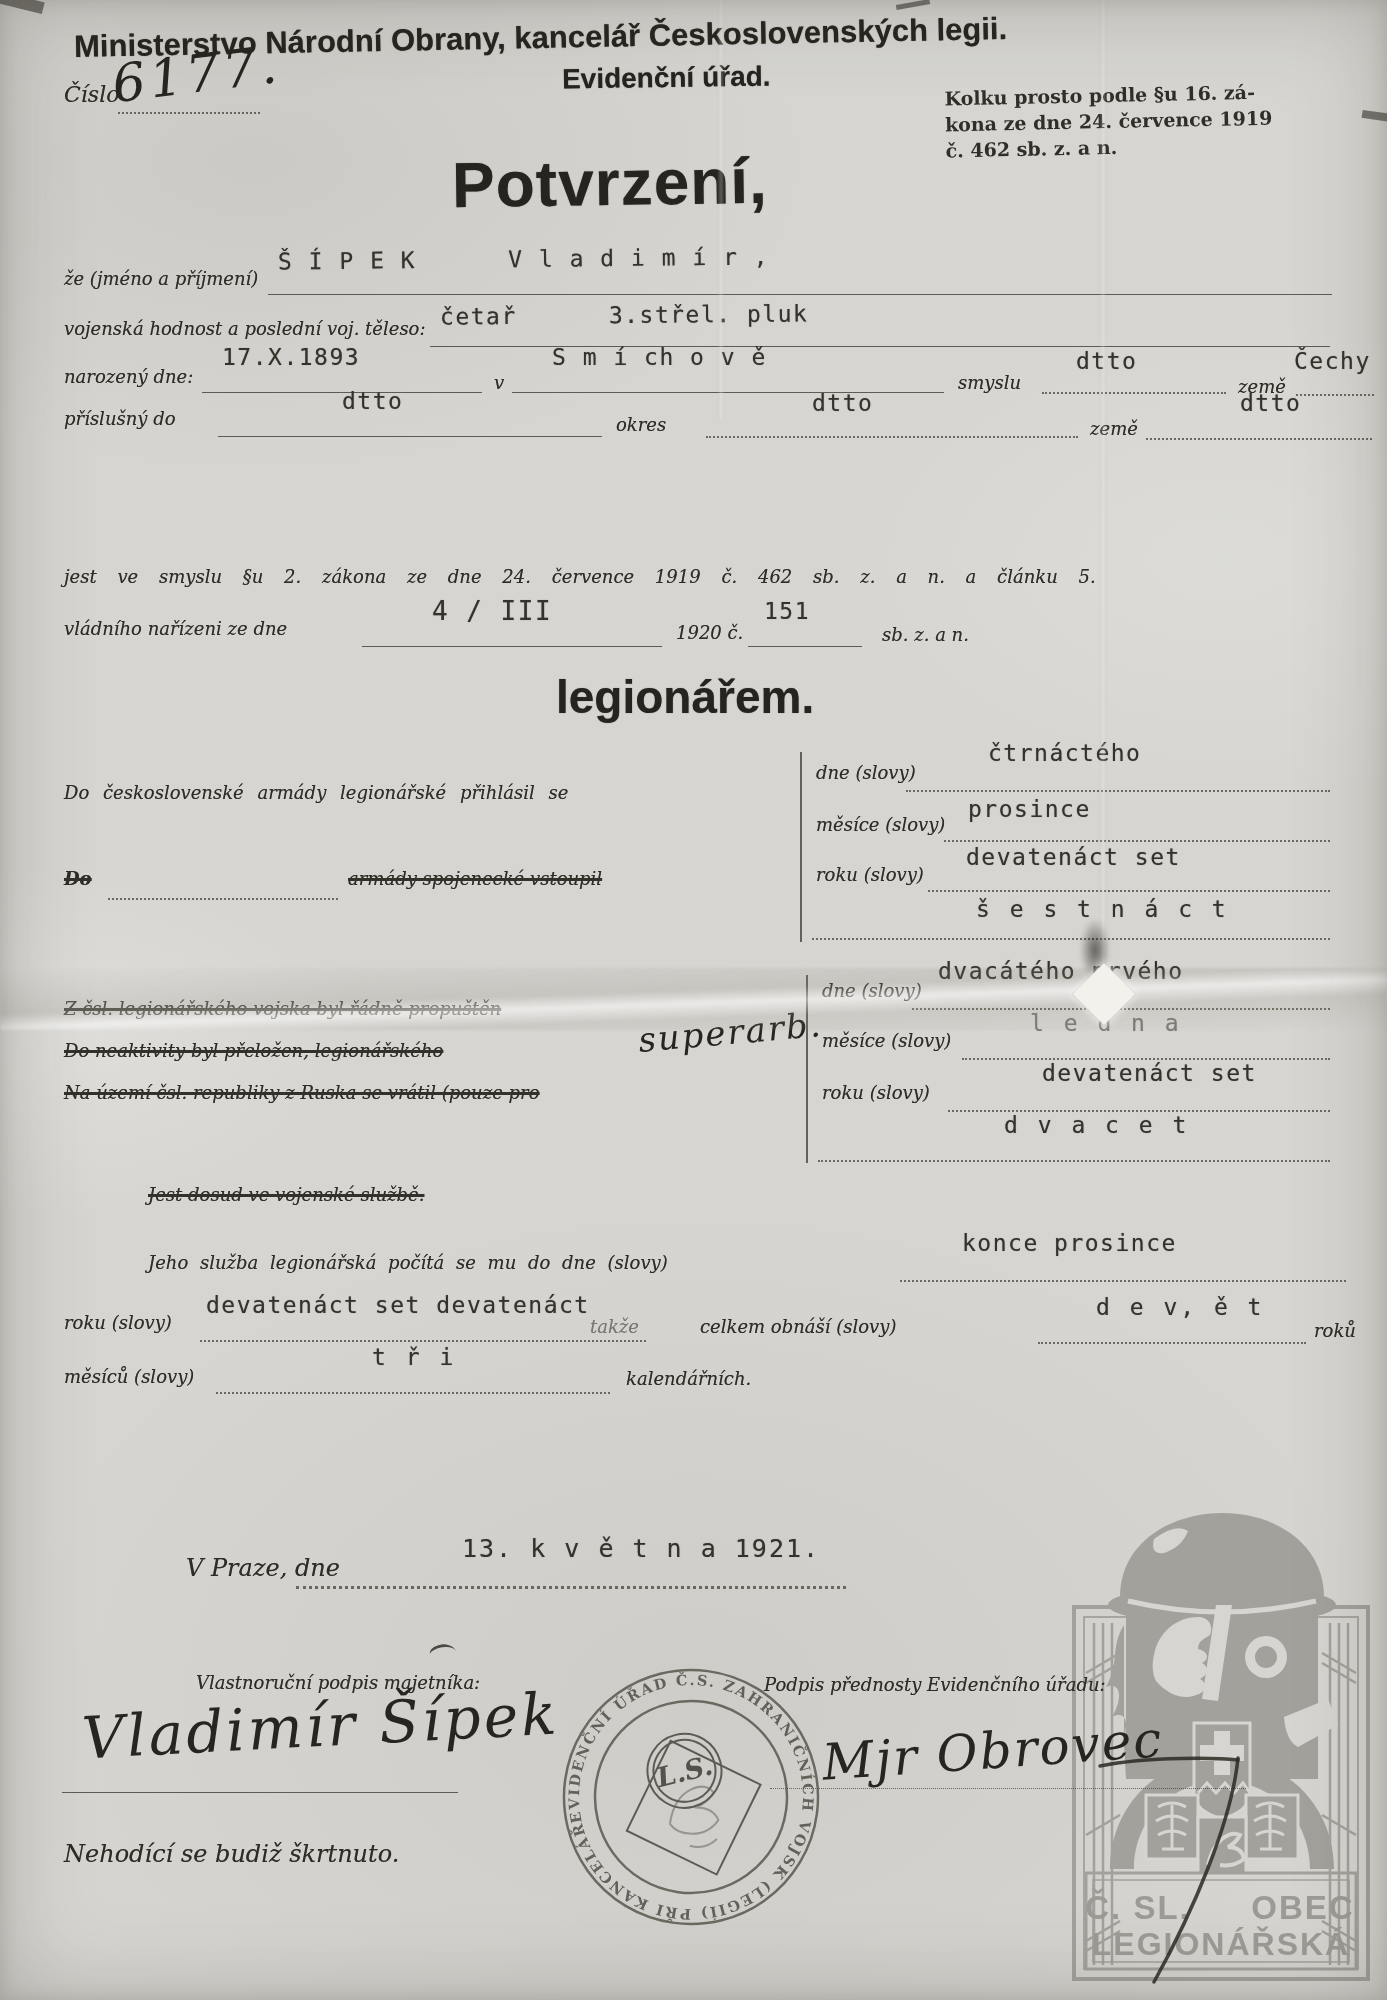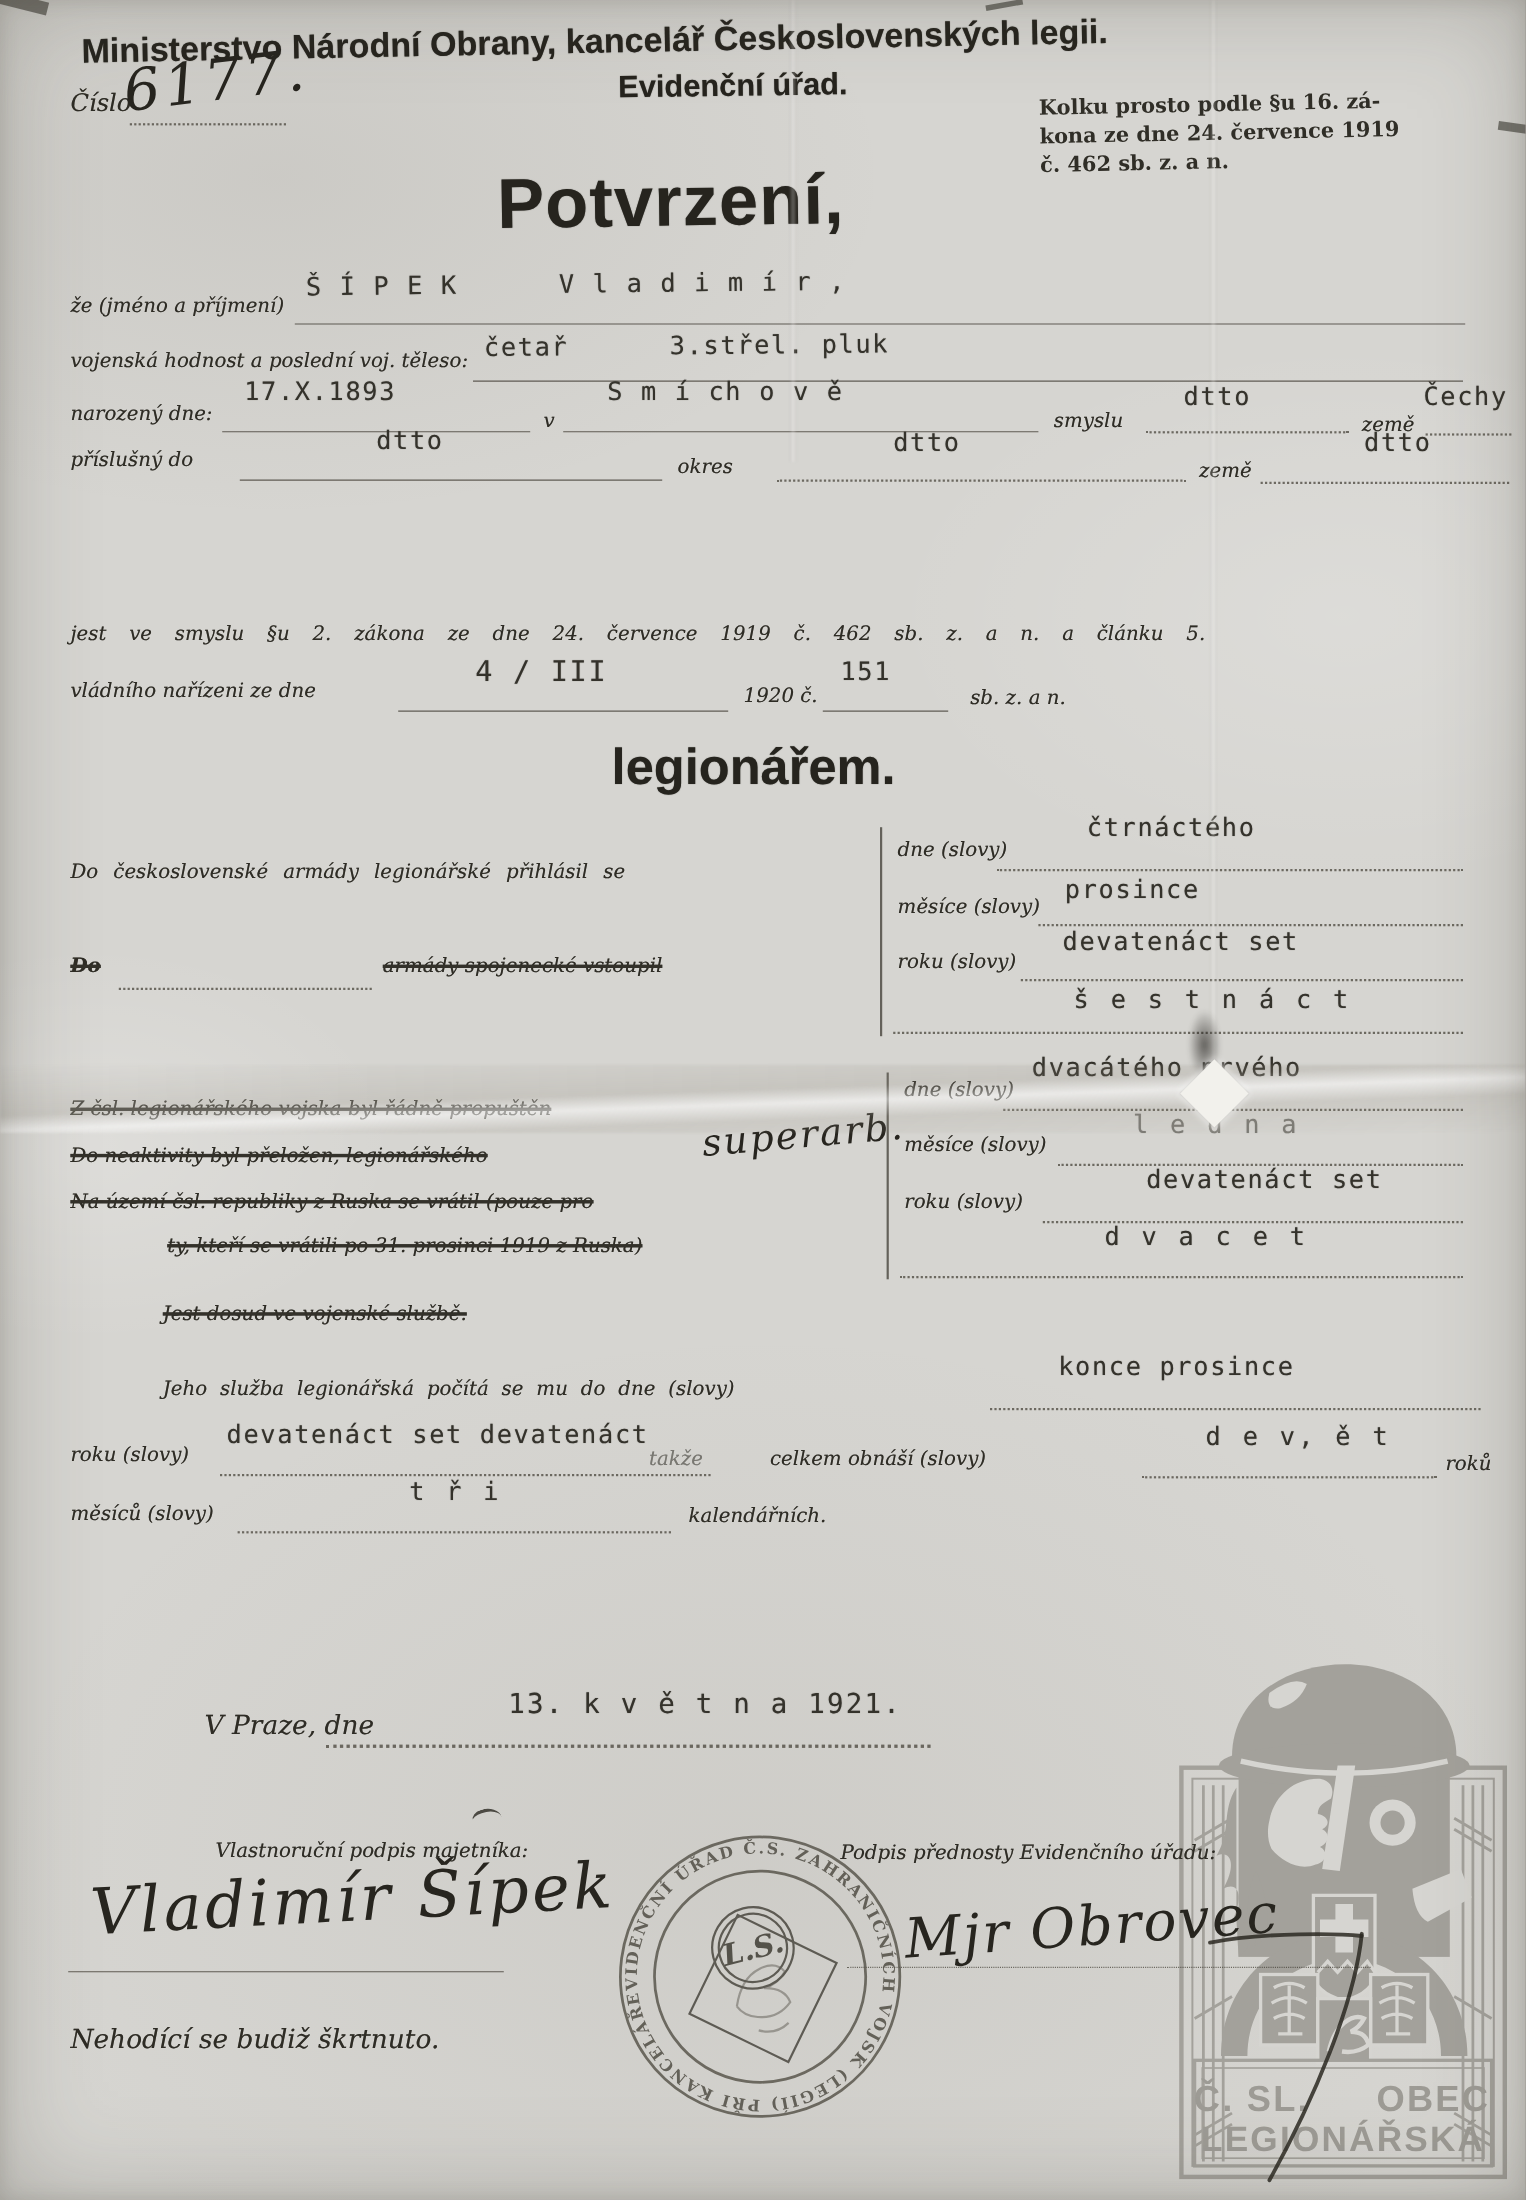--- a/index.html
+++ b/index.html
@@ -135,21 +135,20 @@
   <div class="lbl" style="left:816px;top:864px;">roku (slovy)</div>
   <div class="typed" style="left:966px;top:844px;">devatenáct set</div>
   <div class="rule" style="left:928px;top:890px;width:402px;"></div>
   <div class="typed" style="left:976px;top:896px;letter-spacing:3px;">š e s t n á c t</div>
   <div class="rule" style="left:812px;top:938px;width:518px;"></div>
 
   <div class="lbl struck" style="left:64px;top:998px;opacity:.8;">Z čsl. legionářského vojska byl řádně propuštěn</div>
   <div class="lbl struck" style="left:64px;top:1040px;">Do neaktivity byl přeložen, legionářského</div>
   <div class="hand" style="left:638px;top:1012px;font-size:34px;transform:rotate(-5deg);letter-spacing:2px;">superarb.</div>
   <div class="lbl struck" style="left:64px;top:1082px;text-align:right;">Na území čsl. republiky z Ruska se vrátil (pouze pro</div>
-  <div class="lbl struck" style="left:152px;top:1122px;">ty, kteří se vrátili po 31. prosinci 1919 z Ruska)</div>
   <div class="lbl struck" style="left:148px;top:1184px;">Jest dosud ve vojenské službě.</div>
 
   <div class="vline" style="left:806px;top:975px;height:188px;"></div>
   <div class="typed" style="left:938px;top:958px;">dvacátého prvého</div>
   <div class="lbl" style="left:822px;top:980px;">dne (slovy)</div>
   <div class="rule" style="left:912px;top:1008px;width:418px;"></div>
   <div class="lbl" style="left:822px;top:1030px;">měsíce (slovy)</div>
   <div class="typed faint" style="left:1030px;top:1010px;letter-spacing:3px;">l e d n a</div>
   <div class="rule" style="left:962px;top:1058px;width:368px;"></div>
   <div class="lbl" style="left:822px;top:1082px;">roku (slovy)</div>

